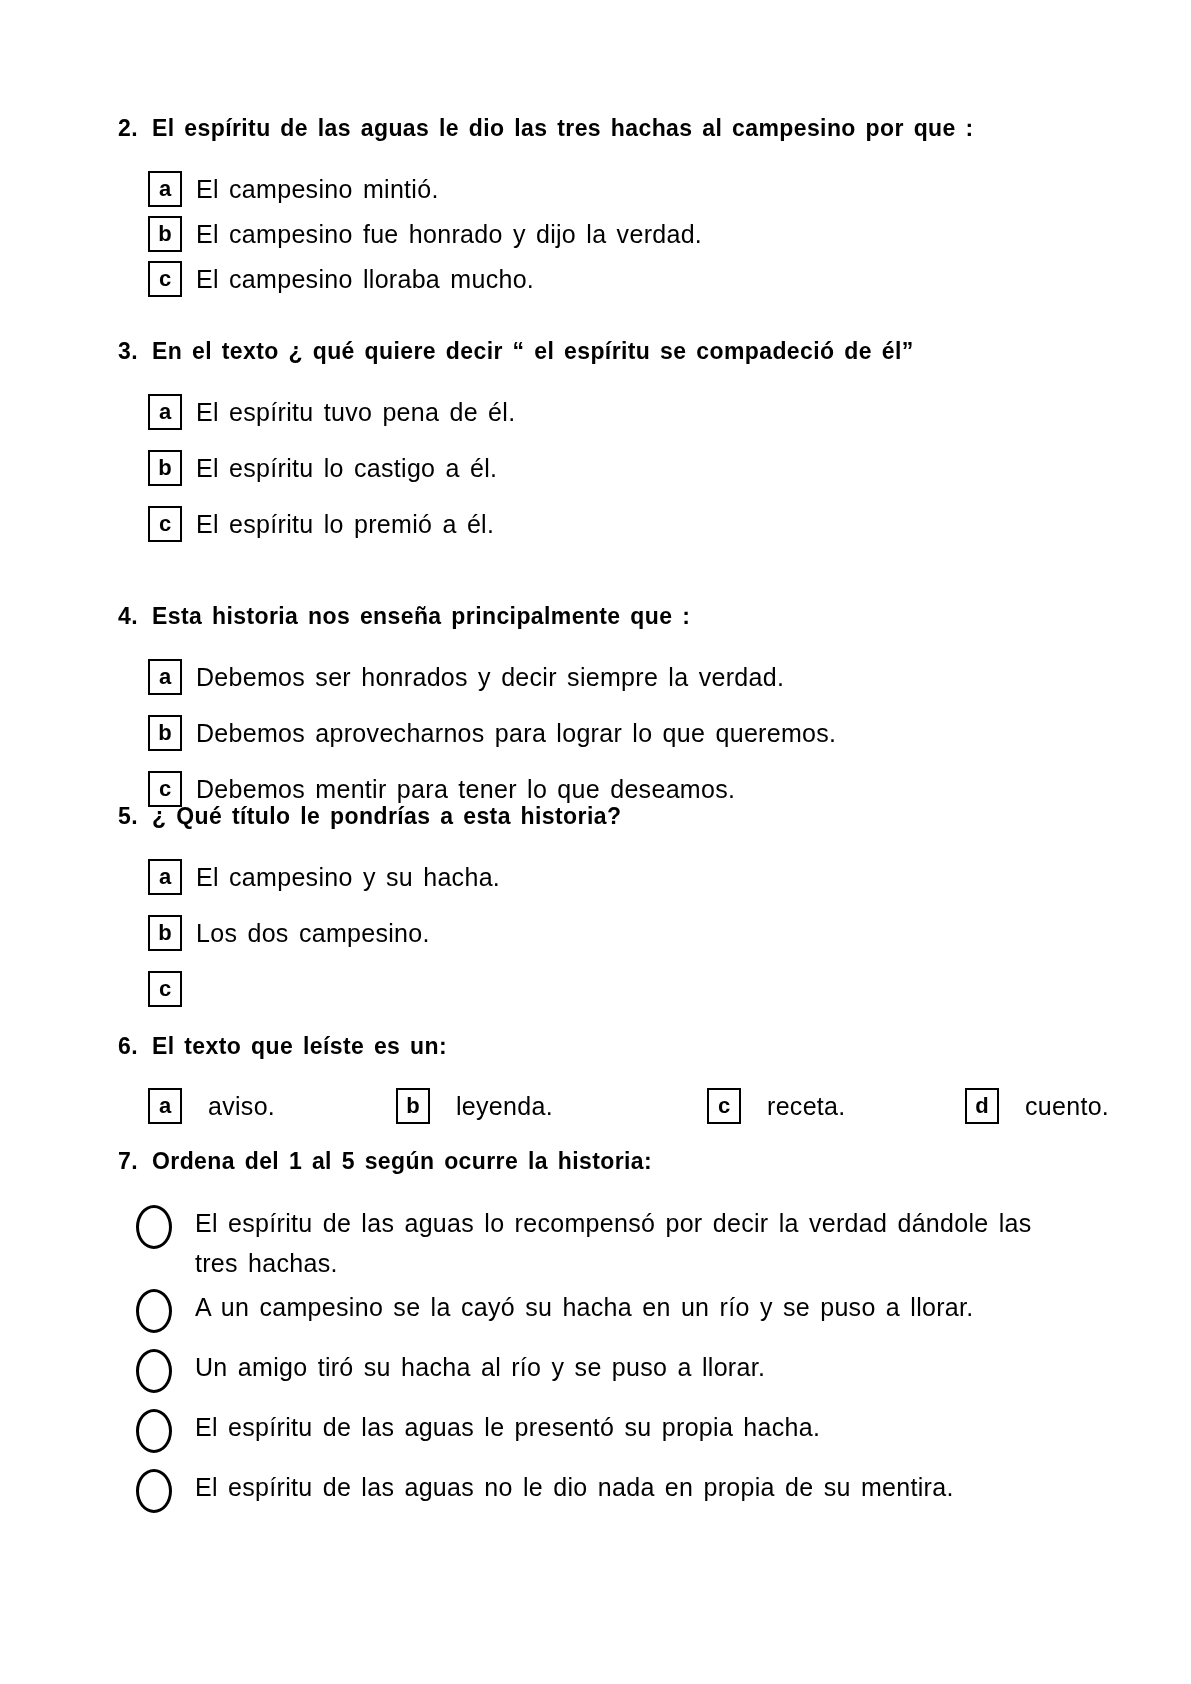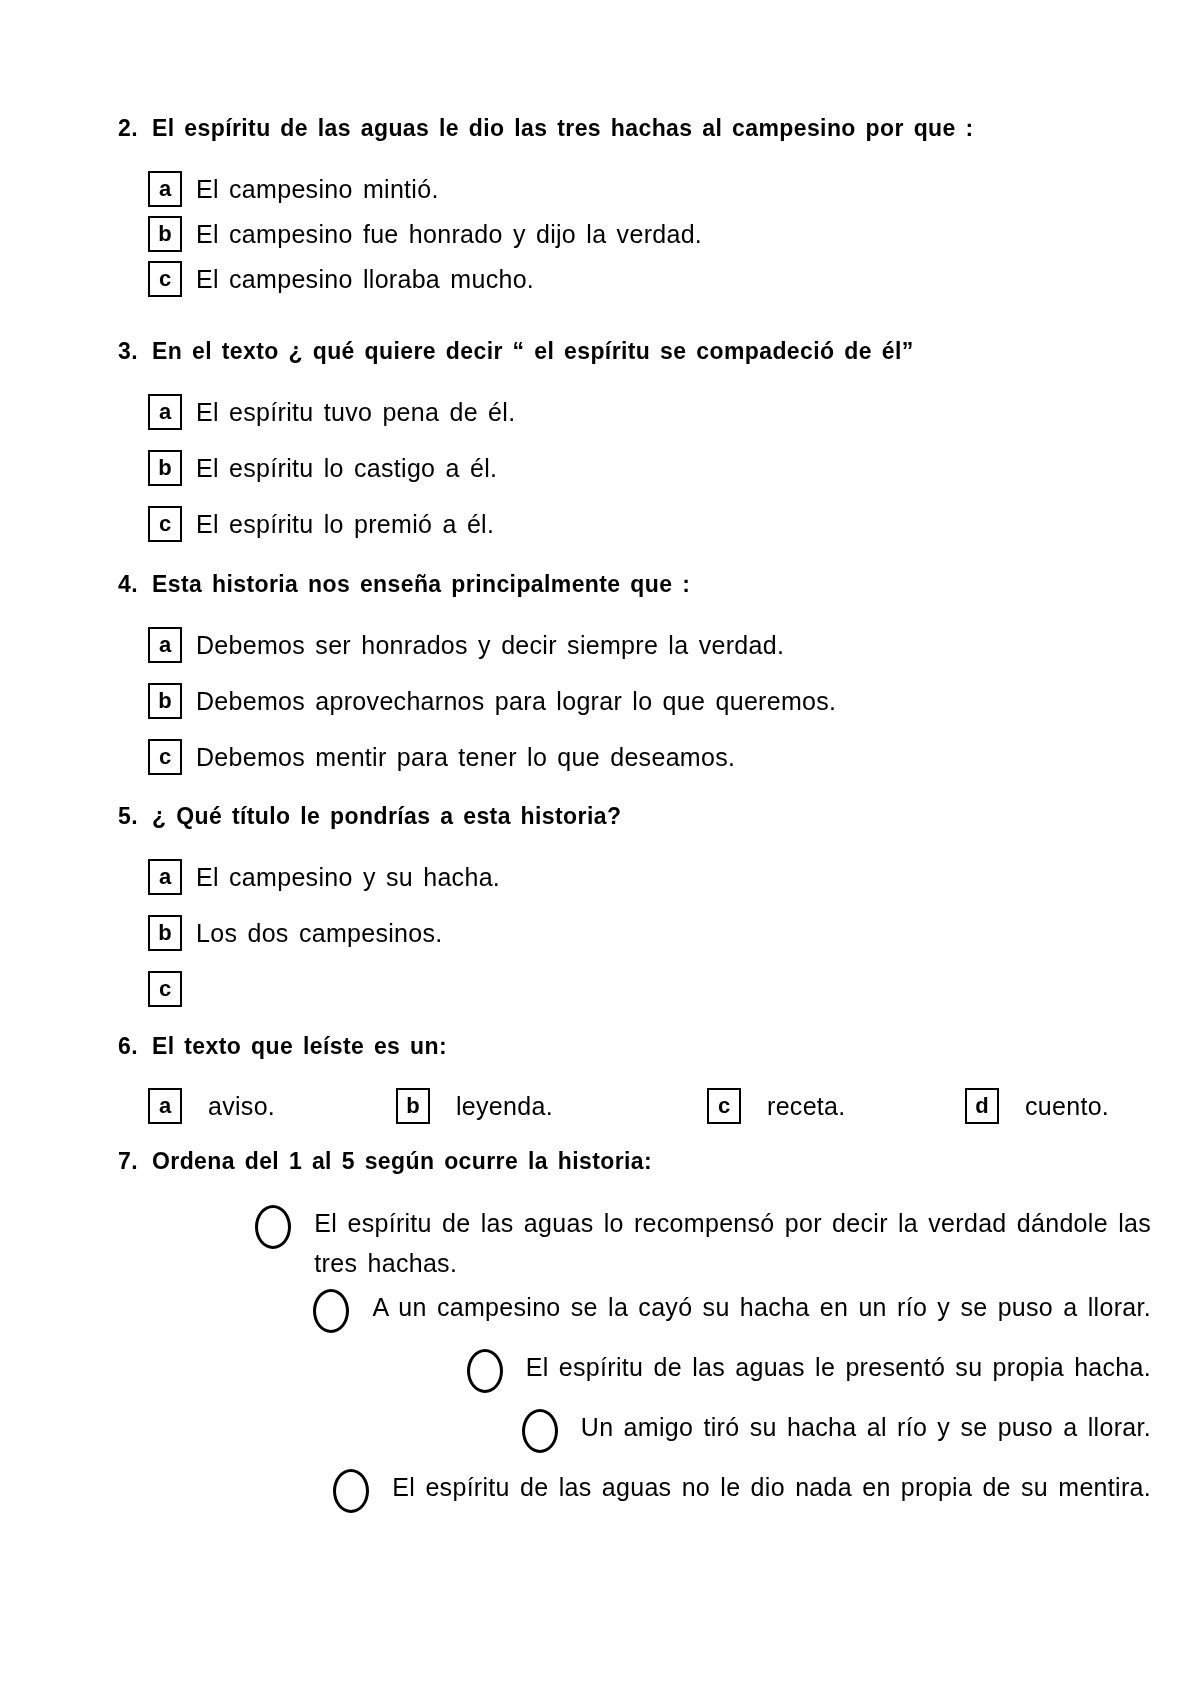--- a/index.html
+++ b/index.html
@@ -36,21 +36,21 @@
   }
   
   .opts-inline{margin-top:26px;margin-left:30px;display:flex;align-items:center;}
   .cell{display:flex;align-items:center;}
   .cell .opt-text{margin-left:26px;text-align:right;}
   .cell-a{width:248px;}
   .cell-b{width:311px;}
   .cell-c{width:258px;}
   
   .items{margin-top:26px;}
-  .item{display:flex;align-items:flex-start;margin-left:18px;margin-bottom:14px;justify-content:flex-end;}
+  .item{display:flex;align-items:flex-start;margin-left:18px;margin-bottom:14px;}
   .item.first{margin-bottom:4px;}
   .circle{
     flex:0 0 auto;
     width:30px;height:38px;
     border:3px solid #000;border-radius:50%;
     background:#fff;
     margin-top:2px;
   }
   .item-text{
     margin-left:23px;
@@ -96,21 +96,21 @@
         <span class="box">b</span>
         <span class="opt-text">El espíritu lo castigo a él.</span>
       </div>
       <div class="opt">
         <span class="box">c</span>
         <span class="opt-text">El espíritu lo premió a él.</span>
       </div>
     </div>
   </section>
 
-  <section class="q q-sp" style="top:568px">
+  <section class="q q-sp" style="top:600px">
     <div class="q-head">
       <span class="q-num">4.</span><span>Esta historia nos enseña principalmente que :</span>
     </div>
     <div class="opts">
       <div class="opt">
         <span class="box">a</span>
         <span class="opt-text">Debemos ser honrados y decir siempre la verdad.</span>
       </div>
       <div class="opt">
         <span class="box">b</span>
@@ -127,21 +127,21 @@
     <div class="q-head">
       <span class="q-num">5.</span><span>¿ Qué título le pondrías a esta historia?</span>
     </div>
     <div class="opts">
       <div class="opt">
         <span class="box">a</span>
         <span class="opt-text">El campesino y su hacha.</span>
       </div>
       <div class="opt">
         <span class="box">b</span>
-        <span class="opt-text">Los dos campesinos.</span>
+        <span class="opt-text">Los dos campesino.</span>
       </div>
       <div class="opt">
         <span class="box">c</span>
       </div>
     </div>
   </section>
 
   <section class="q" style="top:1030px">
     <div class="q-head">
       <span class="q-num">6.</span><span>El texto que leíste es un:</span>
@@ -175,26 +175,26 @@
         <span class="circle"></span>
         <span class="item-text">El espíritu de las aguas lo recompensó por decir la verdad dándole las
 tres hachas.</span>
       </div>
       <div class="item">
         <span class="circle"></span>
         <span class="item-text">A un campesino se la cayó su hacha en un río y se puso a llorar.</span>
       </div>
       <div class="item">
         <span class="circle"></span>
+        <span class="item-text">Un amigo tiró su hacha al río y se puso a llorar.</span>
+      </div>
+      <div class="item">
+        <span class="circle"></span>
         <span class="item-text">El espíritu de las aguas le presentó su propia hacha.</span>
       </div>
       <div class="item">
         <span class="circle"></span>
-        <span class="item-text">Un amigo tiró su hacha al río y se puso a llorar.</span>
-      </div>
-      <div class="item">
-        <span class="circle"></span>
         <span class="item-text">El espíritu de las aguas no le dio nada en propia de su mentira.</span>
       </div>
     </div>
   </section>
 
 </div>
 
 </body></html>

